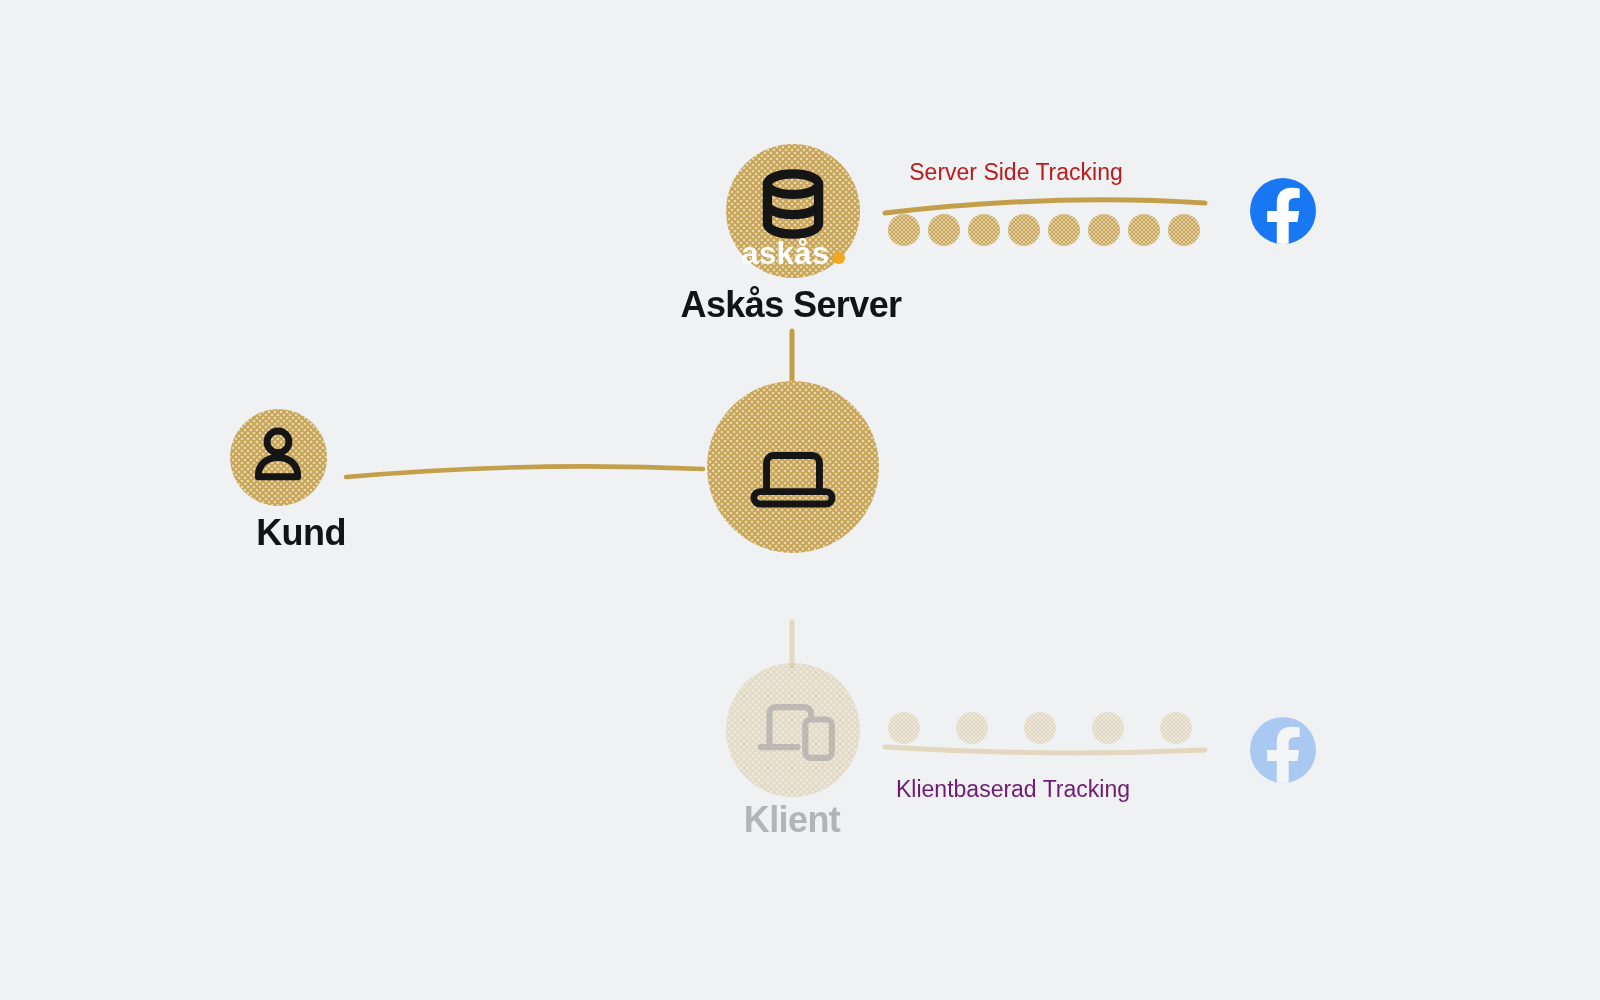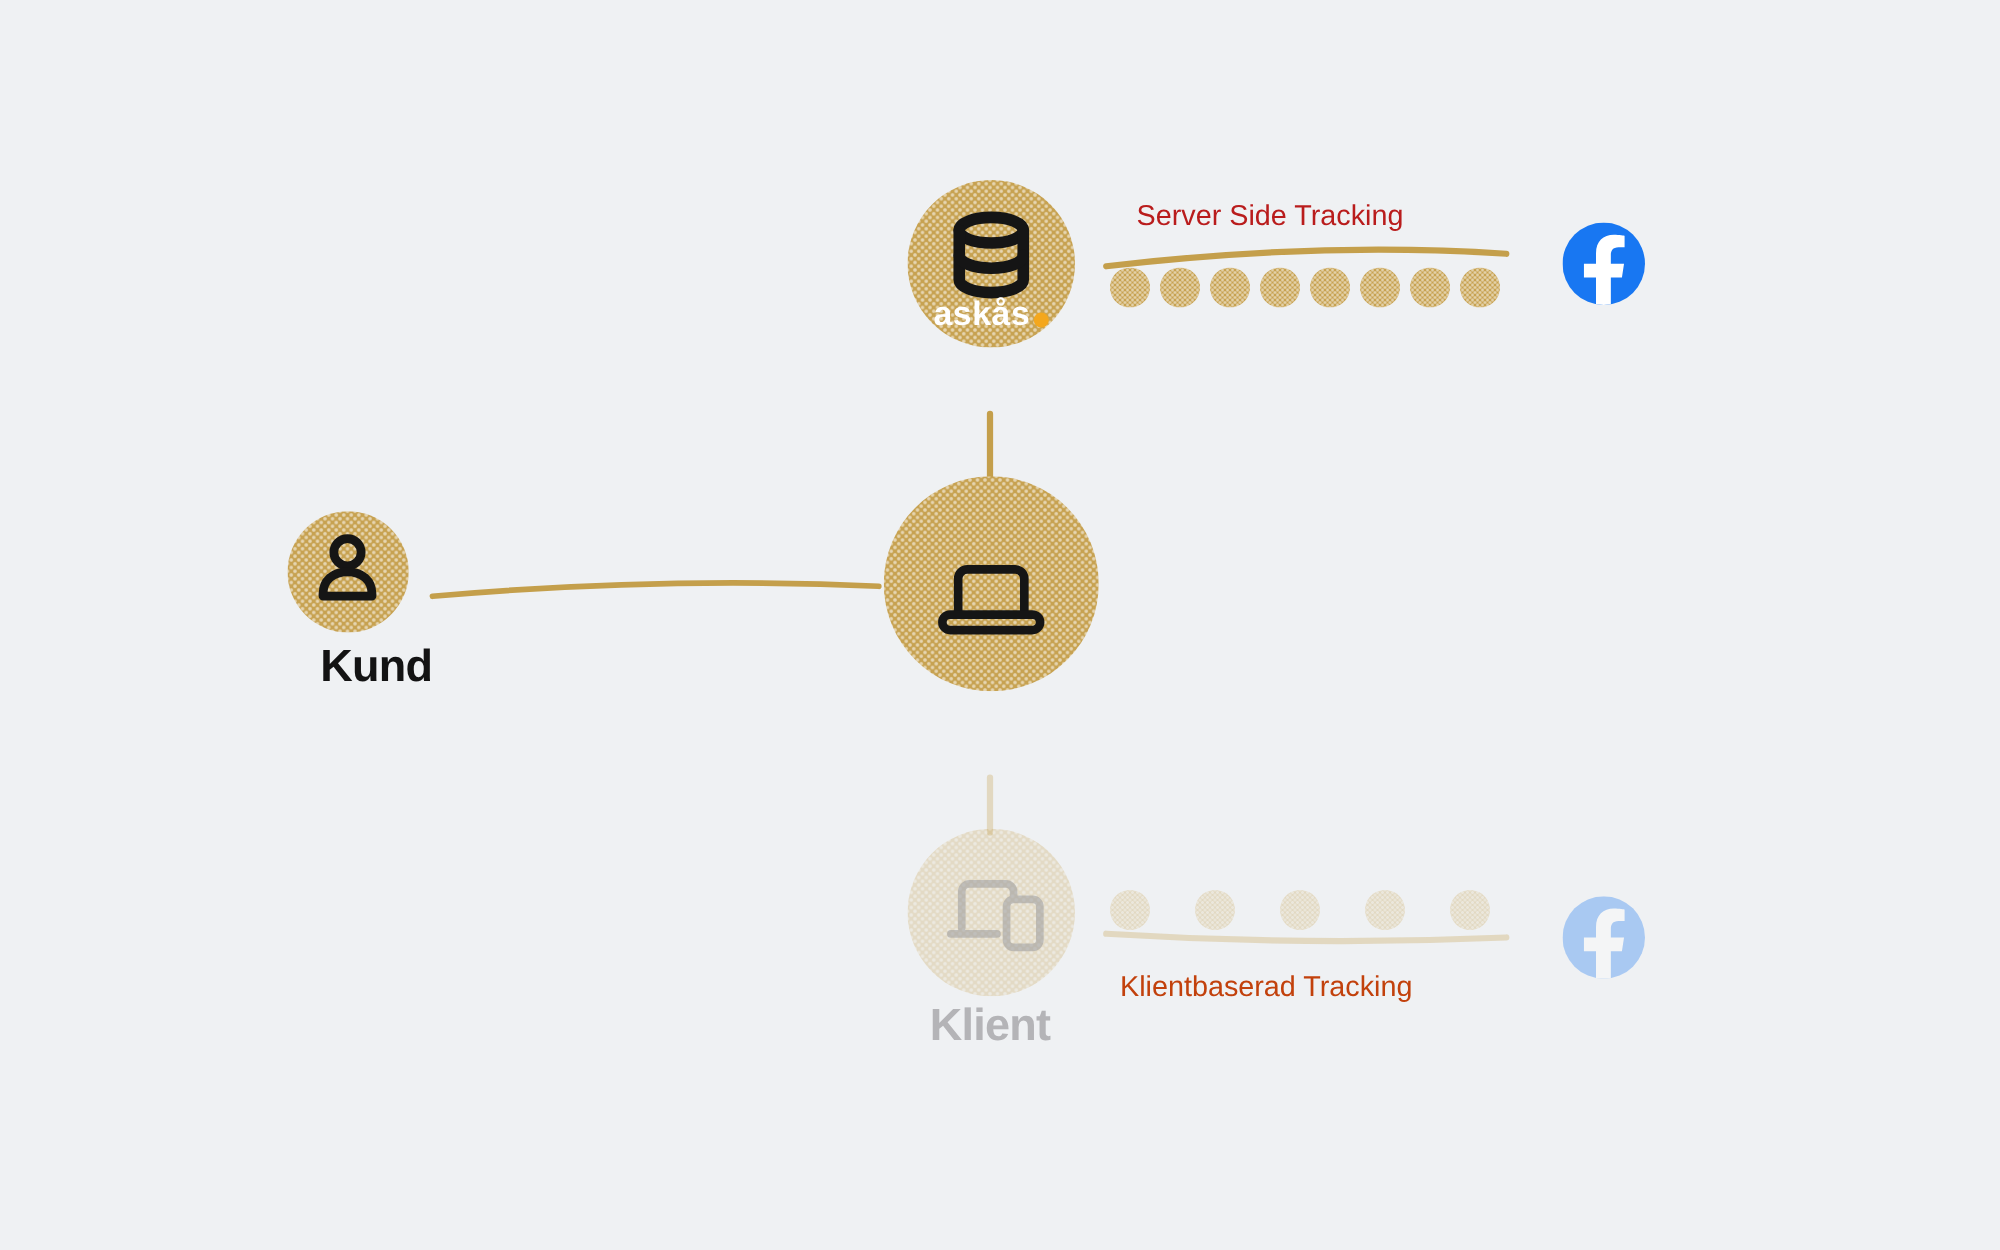--- a/index.html
+++ b/index.html
@@ -26,42 +26,42 @@
   .big-label{
     position:absolute;transform:translateX(-50%);
     font-weight:800;font-size:36px;letter-spacing:-.6px;
     color:#131313;white-space:nowrap;
   }
   .flow-label{
     position:absolute;transform:translateX(-50%);
     font-weight:500;font-size:23px;letter-spacing:0;
     color:#b91c1c;white-space:nowrap;
   }
-  .gray-text{color:#c2410c;}
+  .gray-text{color:#701a75;}
   .klient-text{color:#b4b4b7;}
   .dots{position:absolute;display:flex;}
   #dots-top{left:888px;top:214px;gap:8px;}
   #dots-bottom{left:888px;top:712px;gap:36px;}
   .dot{
     width:32px;height:32px;border-radius:50%;
     background-color:#c7a251;
     background-image:
       radial-gradient(rgba(255,255,255,.5) .8px, rgba(255,255,255,0) 1.4px),
       radial-gradient(rgba(255,255,255,.5) .8px, rgba(255,255,255,0) 1.4px);
     background-size:4px 4px;
     background-position:0 0,2px 2px;
   }
   .fb{position:absolute;}
   #fb-bottom{opacity:.32;}
   #askas-logo{
     position:absolute;left:726px;top:238px;width:134px;
     display:flex;justify-content:center;align-items:center;gap:3px;
   }
   #askas-logo .logo-word{
-    color:#ffffff;font-weight:700;font-size:27px;letter-spacing:.5px;line-height:1;
+    color:#ffffff;font-weight:700;font-size:31px;letter-spacing:.5px;line-height:1;
   }
   #askas-logo .logo-dot{
     width:12px;height:12px;border-radius:50%;background:#f4a71d;margin-top:8px;
   }
 </style>
 </head>
 <body>
 
 <div id="stage">
 
@@ -76,20 +76,21 @@
   <div class="circle halftone" style="left:726px;top:144px;width:134px;height:134px;"></div>
   <svg class="icon stroke-icon" style="left:761px;top:167px;" width="64" height="74" viewBox="2 1 20 22" stroke-width="2.9">
     <path d="M4 5.8 c0 1.8 3.6 3.2 8 3.2 s8 -1.4 8 -3.2 s-3.6 -3.2 -8 -3.2 s-8 1.4 -8 3.2 z"></path>
     <path d="M4 5.8 v12.4 c0 1.8 3.6 3.2 8 3.2 s8 -1.4 8 -3.2 V5.8"></path>
     <path d="M4 12.1 c0 1.8 3.6 3.2 8 3.2 s8 -1.4 8 -3.2"></path>
   </svg>
   <div id="askas-logo">
     <span class="logo-word">askås</span>
     <span class="logo-dot"></span>
   </div>
+  <div class="big-label" style="left:791px;top:284px;">Askås Server</div>
 
   <div class="circle halftone" style="left:230px;top:409px;width:97px;height:97px;"></div>
   <svg class="icon stroke-icon" style="left:250px;top:427px;" width="56" height="56" viewBox="2 2 20 20" stroke-width="2.5">
     <circle cx="12" cy="7.3" r="3.9"></circle>
     <path d="M5 19.8 v-.5 c0 -4 2.9 -6.4 7 -6.4 s7 2.4 7 6.4 v.5 z"></path>
   </svg>
   <div class="big-label" style="left:277px;top:512px;margin-left:24px;">Kund</div>
 
   <div class="circle halftone" style="left:707px;top:381px;width:172px;height:172px;"></div>
   <svg class="icon stroke-icon" style="left:747px;top:449px;" width="92" height="60" viewBox="0 6 40 26" stroke-width="3">

